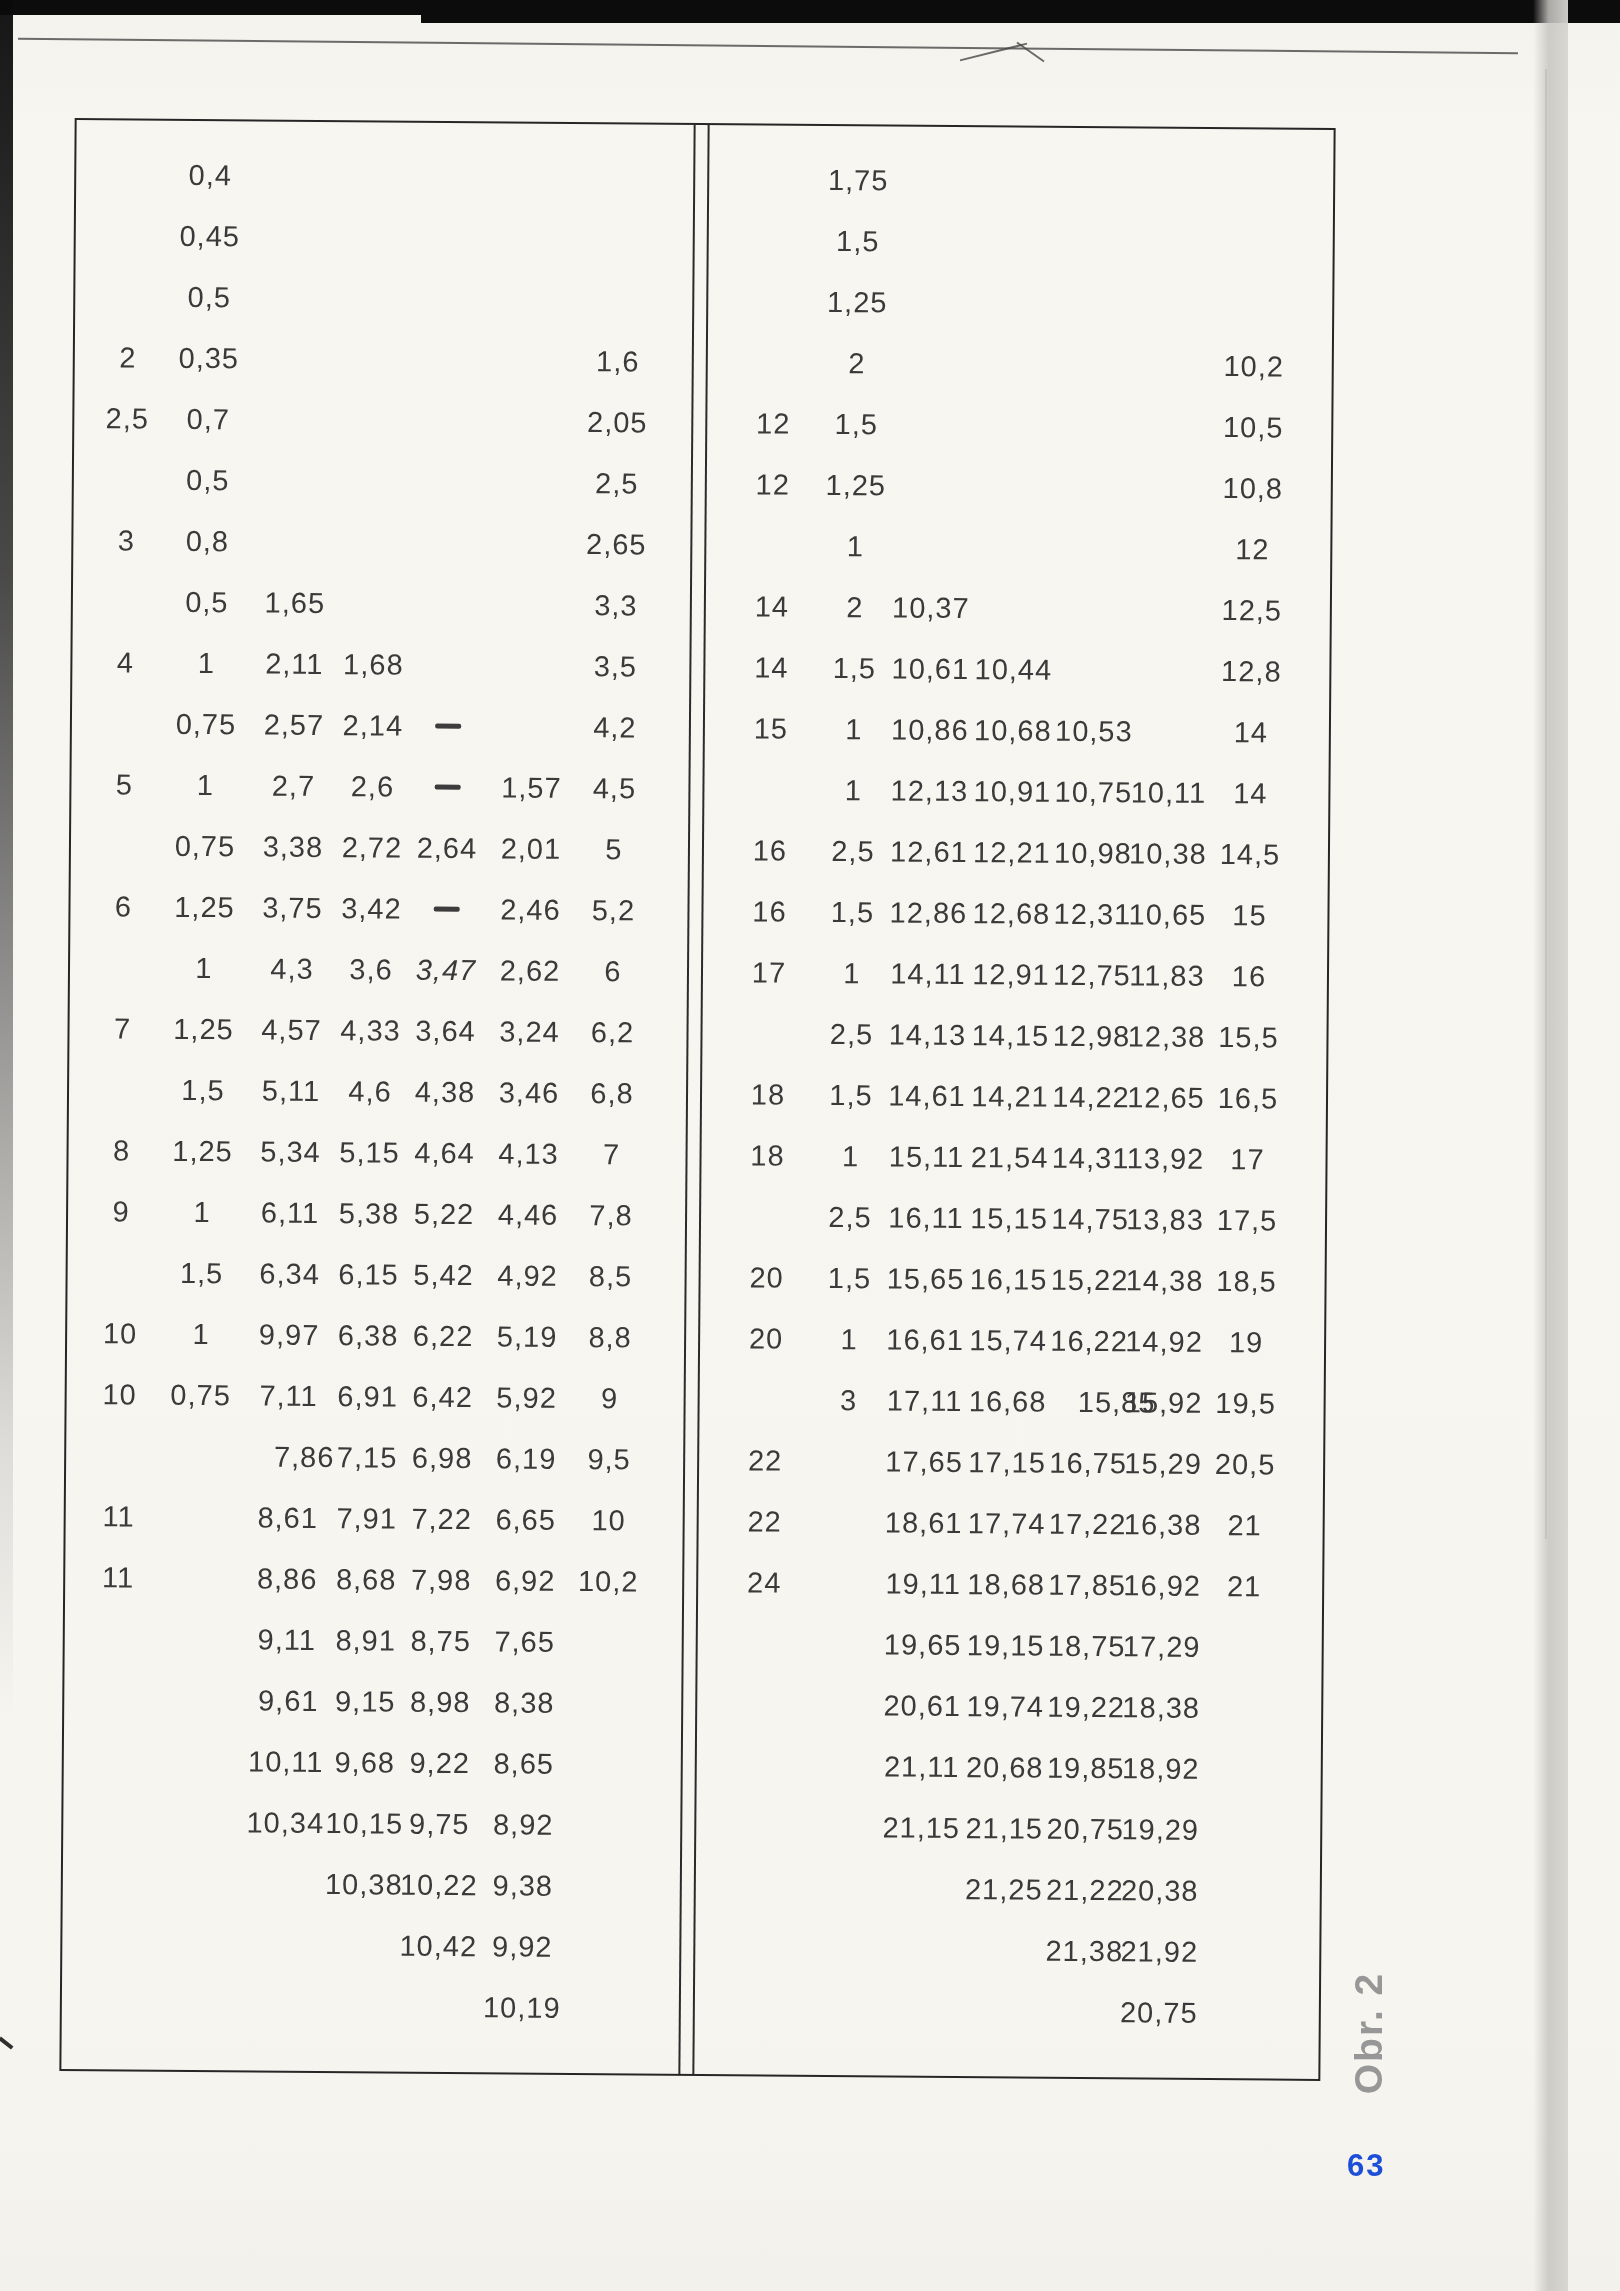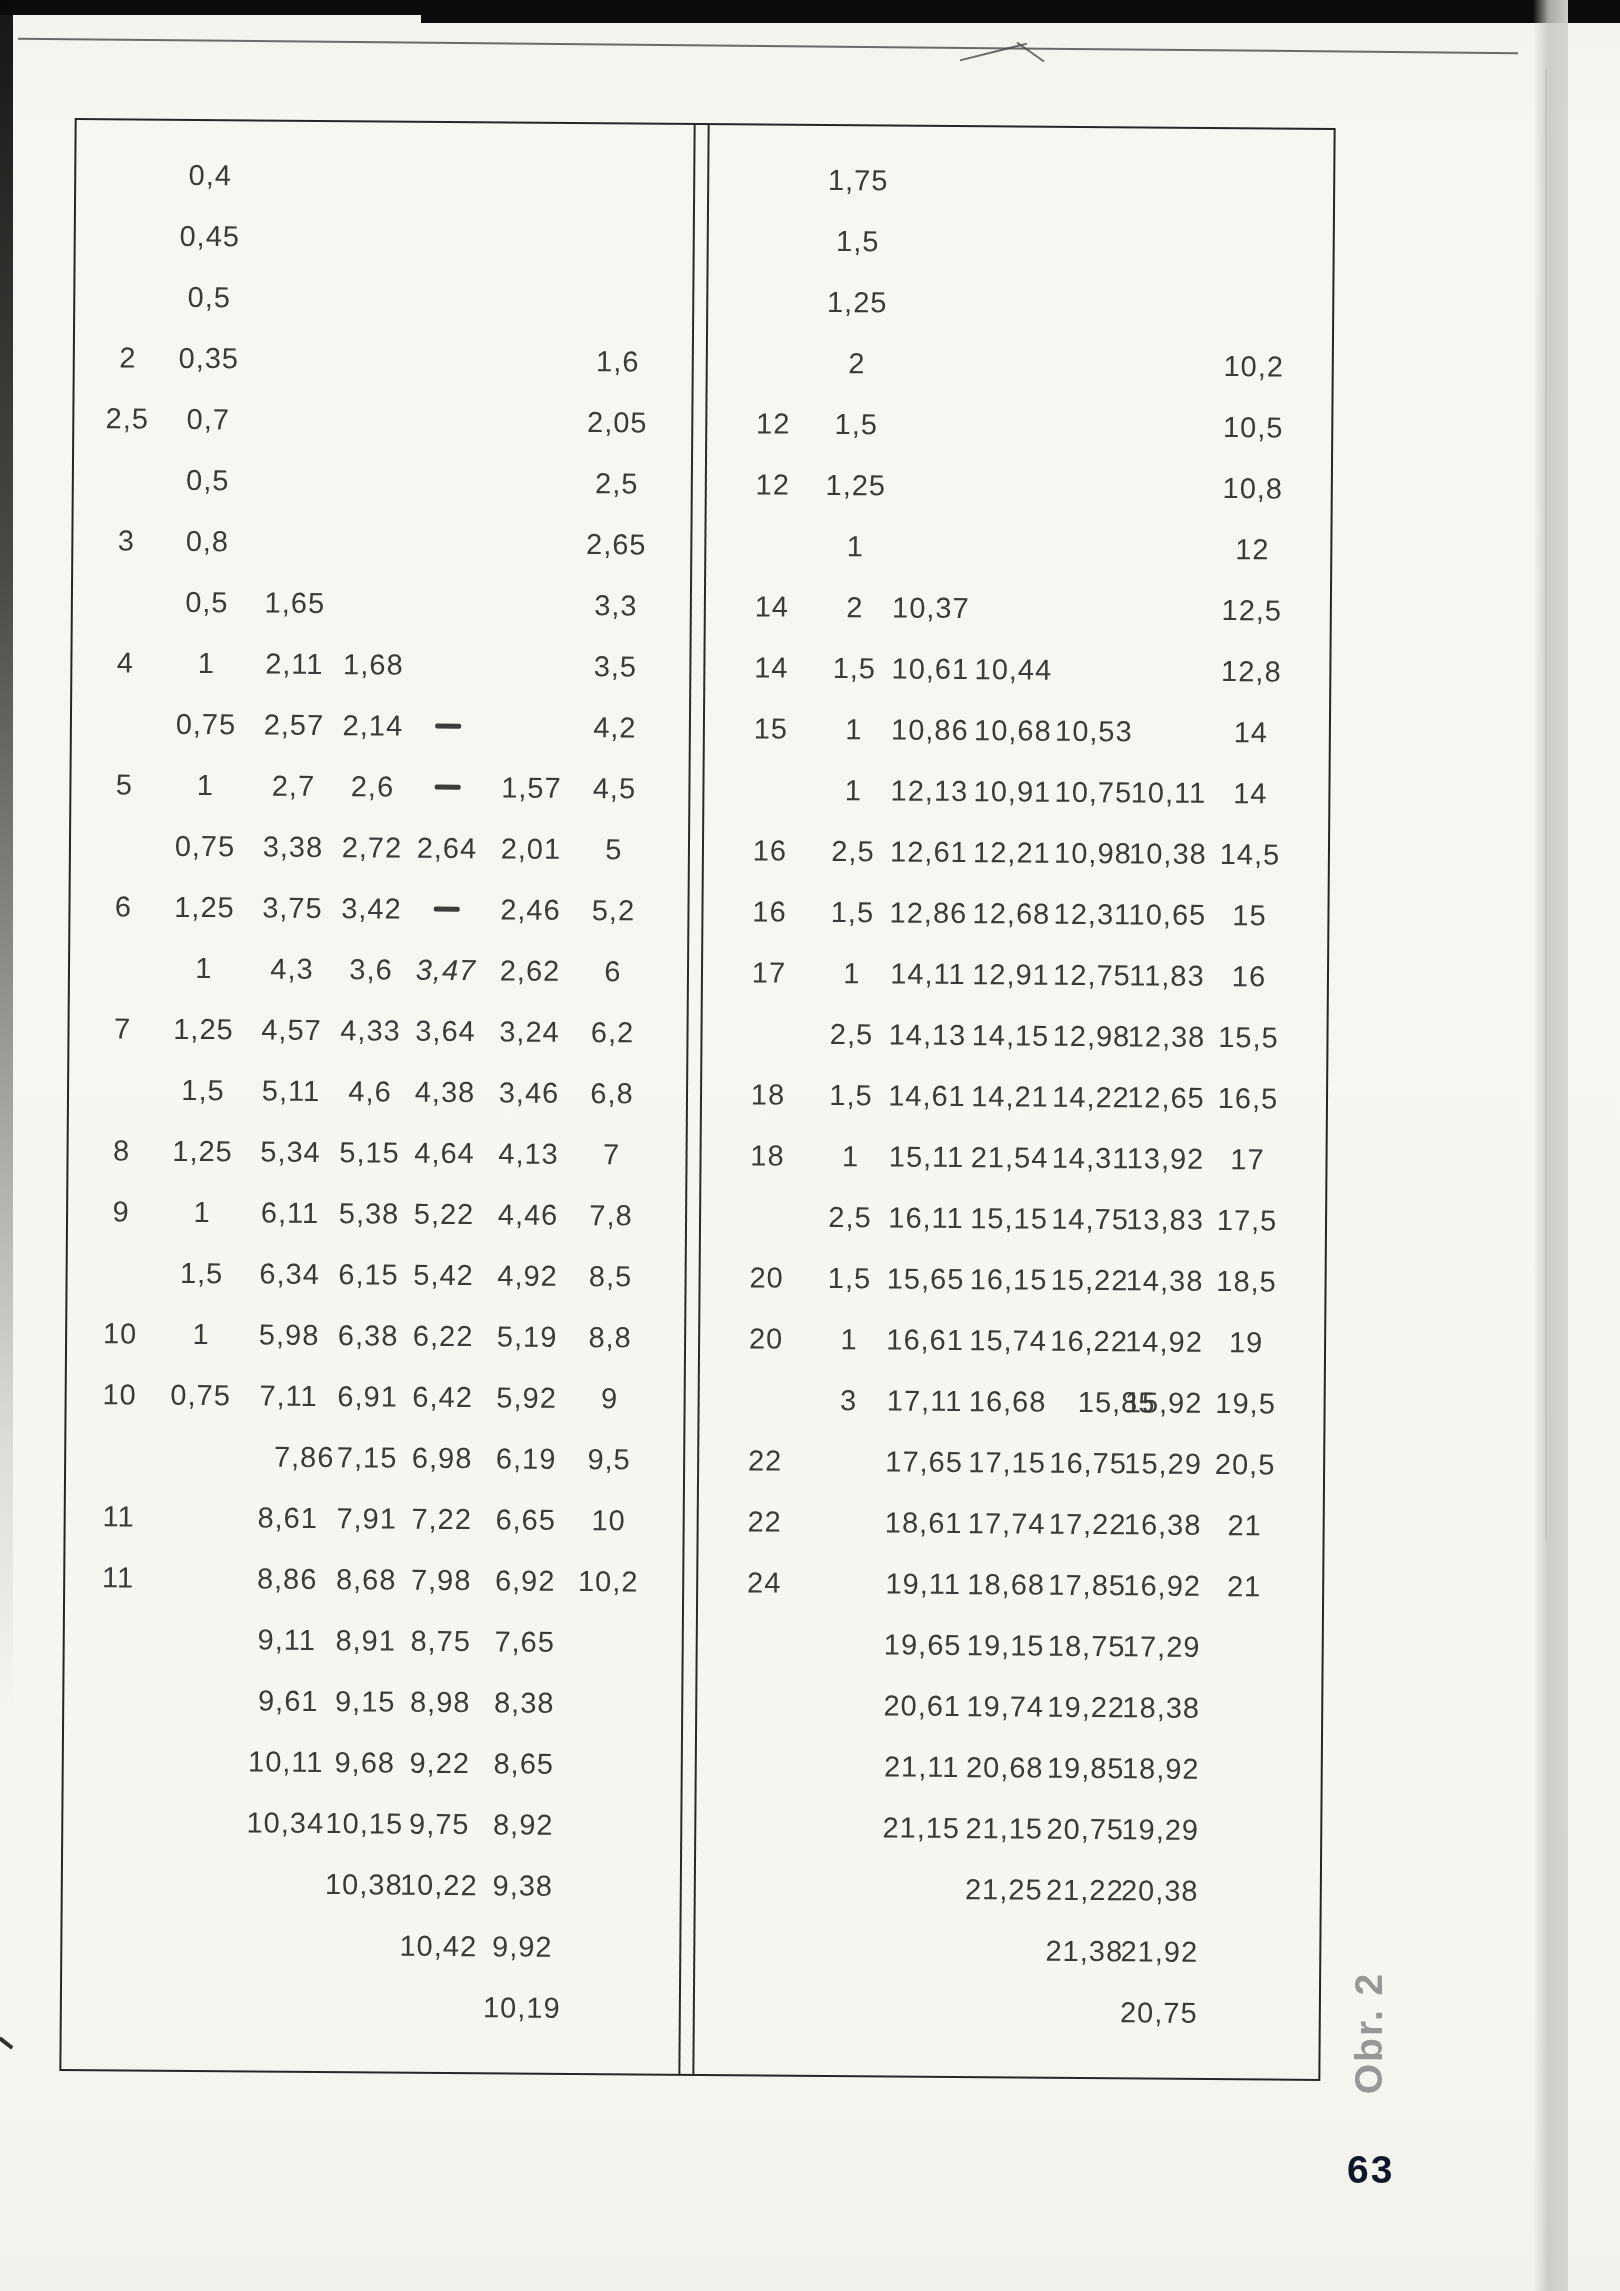--- a/index.html
+++ b/index.html
@@ -45,21 +45,21 @@
   }
 
   
   .figure-label{
     position:absolute;left:1300px;top:2011px;width:137px;text-align:center;
     transform:rotate(-90deg);transform-origin:50% 50%;
     font-size:39px;font-weight:bold;color:#979797;letter-spacing:2px;white-space:nowrap;
   }
   .page-number{
     position:absolute;left:1347px;top:2148px;
-    font-size:39px;font-weight:bold;color:#0f172a;letter-spacing:2px;
+    font-size:31px;font-weight:bold;color:#1d4ed8;letter-spacing:2px;
   }
 </style>
 </head>
 <body>
 
 <div class="scan-top-a"></div>
 <div class="scan-top-b"></div>
 <div class="scan-hairline"></div>
 <div class="scan-squiggle1"></div>
 <div class="scan-squiggle2"></div>
@@ -191,21 +191,21 @@
         <span class="tcell" style="left: 134px;">1,5</span>
         <span class="tcell" style="left: 222px;">6,34</span>
         <span class="tcell" style="left: 301px;">6,15</span>
         <span class="tcell" style="left: 376px;">5,42</span>
         <span class="tcell" style="left: 460px;">4,92</span>
         <span class="tcell" style="left: 543px;">8,5</span>
       </div>
       <div class="trow">
         <span class="tcell" style="left: 53px;">10</span>
         <span class="tcell" style="left: 134px;">1</span>
-        <span class="tcell" style="left: 222px;">5,98</span>
+        <span class="tcell" style="left: 222px;">9,97</span>
         <span class="tcell" style="left: 301px;">6,38</span>
         <span class="tcell" style="left: 376px;">6,22</span>
         <span class="tcell" style="left: 460px;">5,19</span>
         <span class="tcell" style="left: 543px;">8,8</span>
       </div>
       <div class="trow">
         <span class="tcell" style="left: 53px;">10</span>
         <span class="tcell" style="left: 134px;">0,75</span>
         <span class="tcell" style="left: 222px;">7,11</span>
         <span class="tcell" style="left: 301px;">6,91</span>

